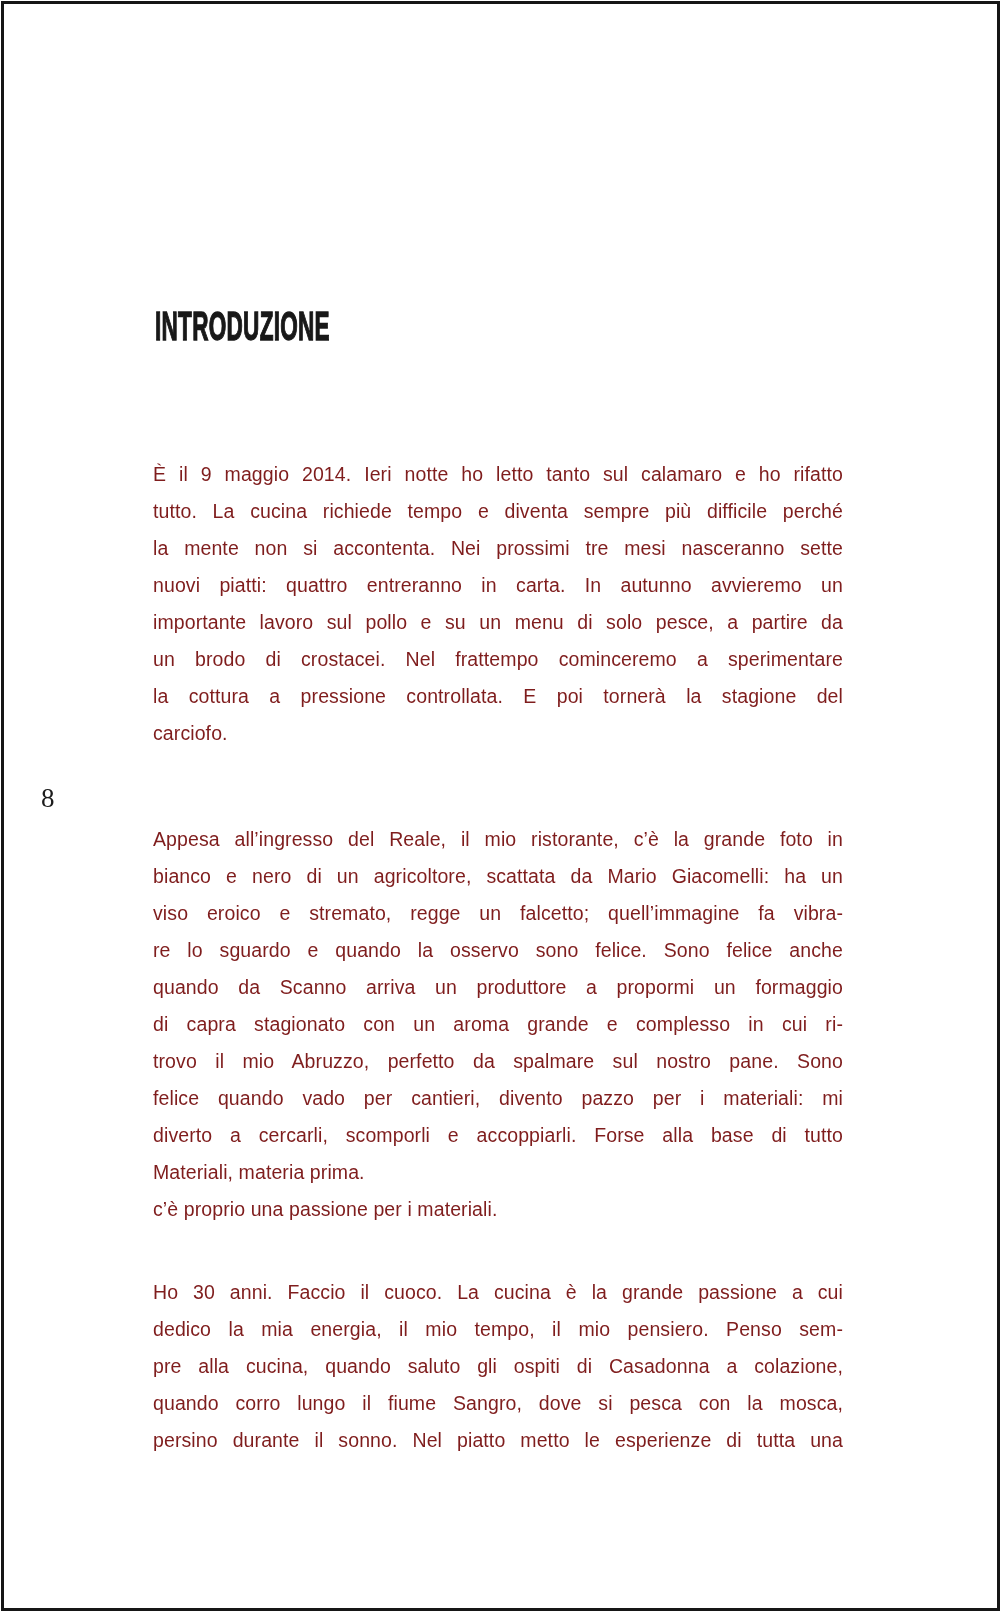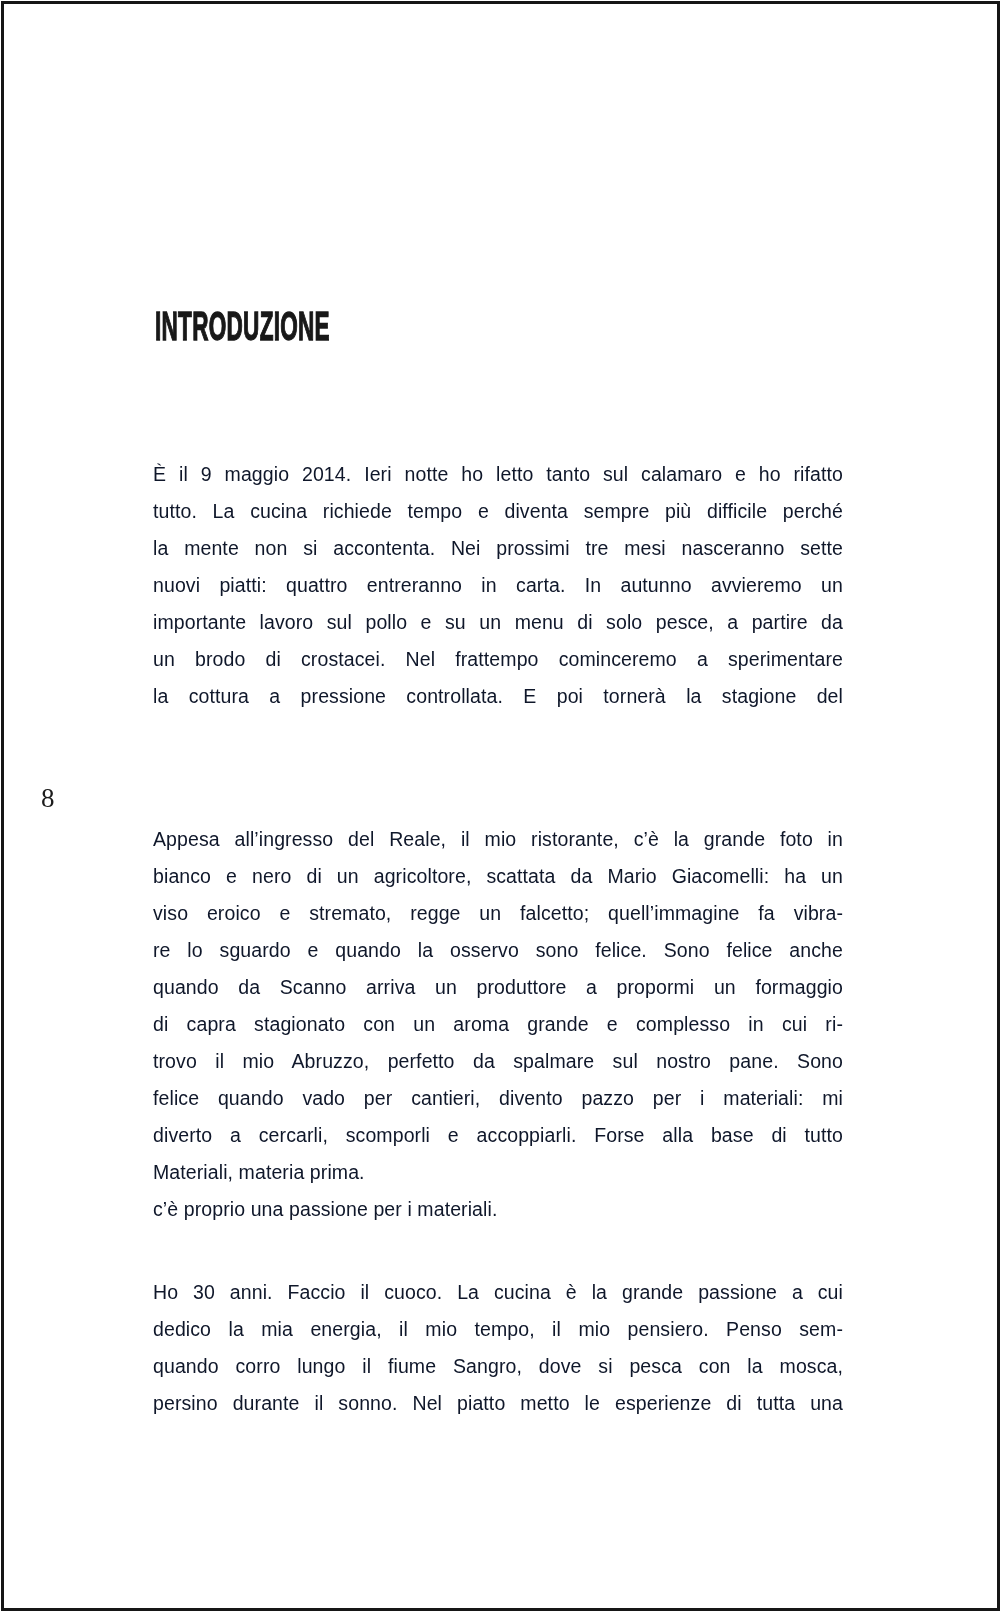--- a/index.html
+++ b/index.html
@@ -42,21 +42,21 @@
     left: 41px;
     top: 783px;
     font-family: "Liberation Serif", serif;
     font-size: 27px;
     color: #1c1c1c;
   }
   .textcol {
     position: absolute;
     left: 153px;
     width: 690px;
-    color: #0f172a;
+    color: #7f1d1d;
     font-size: 19.5px;
     letter-spacing: 0.1px;
   }
   .p1 { top: 456px; }
   .p2 { top: 821px; }
   .p3 { top: 1274px; }
   .line {
     height: 37px;
     line-height: 37px;
     overflow: hidden;
@@ -82,35 +82,37 @@
   <div class="folio">8</div>
 
   <div class="textcol p1">
     <div class="line j">È il 9 maggio 2014. Ieri notte ho letto tanto sul calamaro e ho rifatto</div>
     <div class="line j">tutto. La cucina richiede tempo e diventa sempre più difficile perché</div>
     <div class="line j">la mente non si accontenta. Nei prossimi tre mesi nasceranno sette</div>
     <div class="line j">nuovi piatti: quattro entreranno in carta. In autunno avvieremo un</div>
     <div class="line j">importante lavoro sul pollo e su un menu di solo pesce, a partire da</div>
     <div class="line j">un brodo di crostacei. Nel frattempo cominceremo a sperimentare</div>
     <div class="line j">la cottura a pressione controllata. E poi tornerà la stagione del</div>
+    <div class="line l">carciofo.</div>
   </div>
 
   <div class="textcol p2">
     <div class="line j">Appesa all’ingresso del Reale, il mio ristorante, c’è la grande foto in</div>
     <div class="line j">bianco e nero di un agricoltore, scattata da Mario Giacomelli: ha un</div>
     <div class="line j">viso eroico e stremato, regge un falcetto; quell’immagine fa vibra-</div>
     <div class="line j">re lo sguardo e quando la osservo sono felice. Sono felice anche</div>
     <div class="line j">quando da Scanno arriva un produttore a propormi un formaggio</div>
     <div class="line j">di capra stagionato con un aroma grande e complesso in cui ri-</div>
     <div class="line j">trovo il mio Abruzzo, perfetto da spalmare sul nostro pane. Sono</div>
     <div class="line j">felice quando vado per cantieri, divento pazzo per i materiali: mi</div>
     <div class="line j">diverto a cercarli, scomporli e accoppiarli. Forse alla base di tutto</div>
     <div class="line l">Materiali, materia prima.</div>
     <div class="line l">c’è proprio una passione per i materiali.</div>
   </div>
 
   <div class="textcol p3">
     <div class="line j">Ho 30 anni. Faccio il cuoco. La cucina è la grande passione a cui</div>
     <div class="line j">dedico la mia energia, il mio tempo, il mio pensiero. Penso sem-</div>
+    <div class="line j">pre alla cucina, quando saluto gli ospiti di Casadonna a colazione,</div>
     <div class="line j">quando corro lungo il fiume Sangro, dove si pesca con la mosca,</div>
     <div class="line j">persino durante il sonno. Nel piatto metto le esperienze di tutta una</div>
   </div>
 </div>
 
 </body></html>

